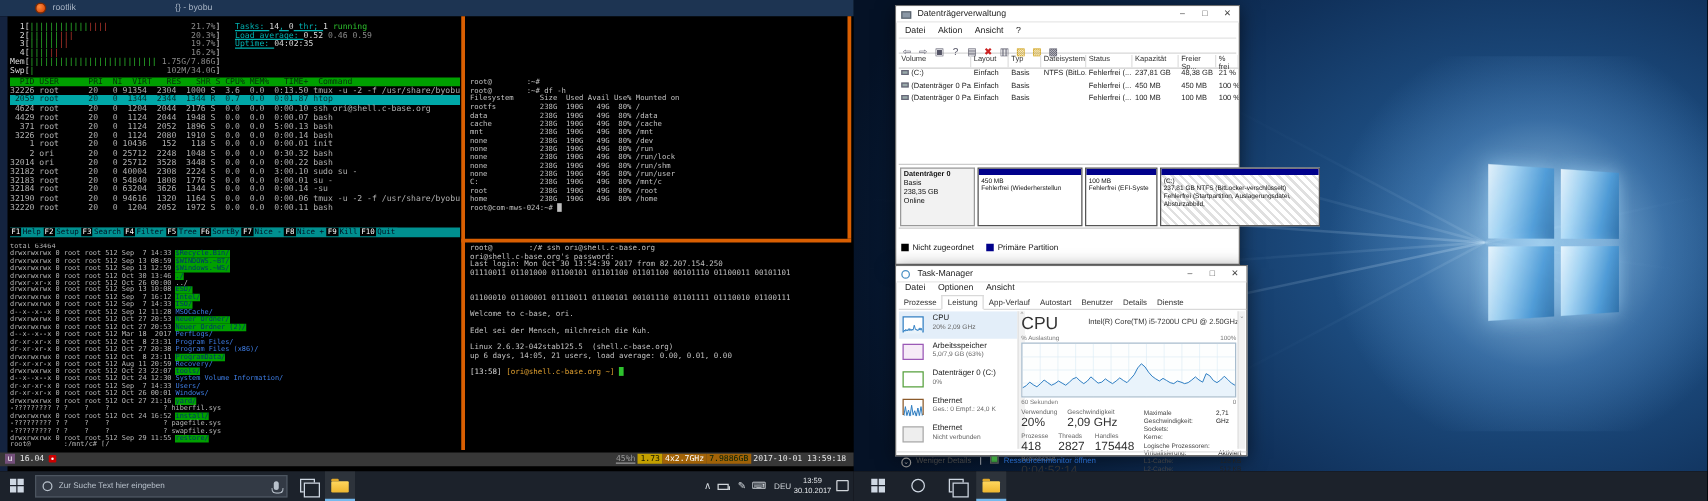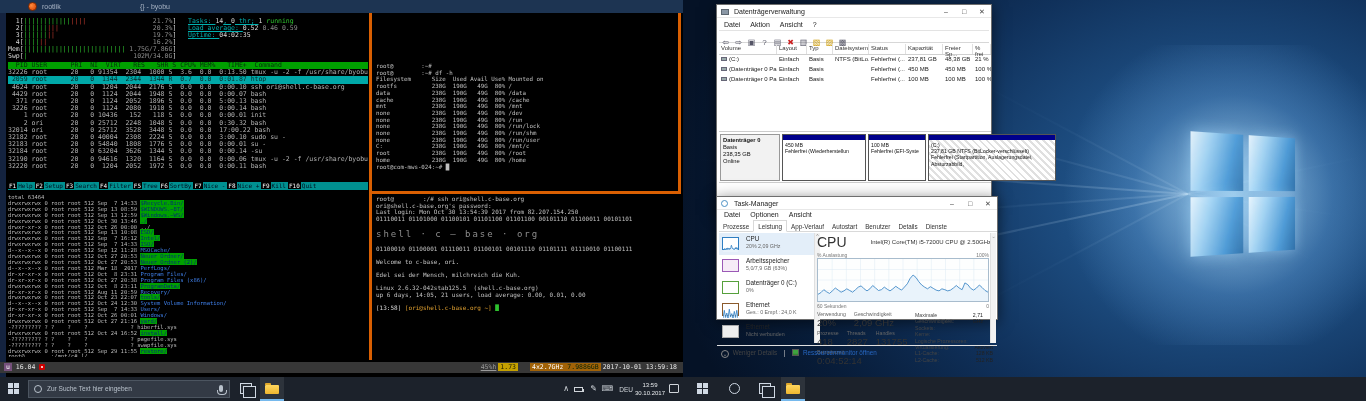--- a/index.html
+++ b/index.html
@@ -49,21 +49,21 @@
   #pane-ssh { left:376px; top:196px; width:303px; height:115px; overflow:hidden; font-size:6px; line-height:6.6px; color:#c0c0c0; }
   .ssh-art { color:#8d8d8d; font-size:9px; letter-spacing:2px; line-height:10px; }
 
   
   #byobu-bar { left:0; top:362px; width:683px; height:11px; background:#373737; font-family:"DejaVu Sans Mono",monospace; font-size:6.5px; line-height:11px; color:#ddd; }
   #byobu-left { left:4px; top:0; }
   #byobu-right { right:4px; top:0; }
   .seg { padding:0 2px; }
   .seg-badge { background:#75507b; color:#fff; padding:0 2px; }
   .seg-yellow { background:#c4a000; color:#1a1a00; }
-  .seg-blue { background:#a16207; color:#fff;margin-left:12px; }
+  .seg-blue { background:#a16207; color:#fff; }
   .seg-green { background:#a16207; color:#04230a; }
   .seg-dim { color:#9a9a9a;text-decoration:underline; }
   .seg-plain { color:#e6e6e6; }
   #byobu-logo { display:inline-block; width:6px; height:6px; background:#cc0000; border-radius:1px; vertical-align:-1px; position:relative; }
   #byobu-logo:after { content:""; position:absolute; left:2px; top:2px; width:2px; height:2px; background:#fff; border-radius:50%; }
 
   
   #wallpaper { left:683px; top:0; width:683px; height:377px; overflow:hidden;
     background: radial-gradient(ellipse 560px 420px at 540px 195px, #2e699f 0%, #1c4b7e 30%, #10315b 55%, #081d3a 80%, #051226 100%); }
   .beam { position:absolute; height:2px; background:linear-gradient(90deg, rgba(220,240,255,.55), rgba(160,210,255,.12) 60%, transparent); transform-origin:0 50%; border-radius:1px; }
@@ -95,21 +95,21 @@
   #disk-graph { left:2px; top:126px; width:272px; height:52px; border-top:1px solid #ccc; border-bottom:1px solid #ccc; }
   #disk-info { left:1px; top:2px; width:60px; height:47px; background:#f2f2f2; border:1px solid #999; font-size:5.8px; color:#111; padding:2px; line-height:7px; }
   .part { position:absolute; top:2px; height:47px; background:#fff; border:1px solid #555; font-size:5.2px; color:#111; line-height:6.2px; overflow:hidden; }
   .part-strip { height:5px; background:#00008b; margin-bottom:2px; }
   .part-hatch { background-image:repeating-linear-gradient(45deg, #ffffff 0 3px, #e0e0e0 3px 5px); }
   .part-text { padding:0 2px; }
   #disk-legend { left:4px; top:190px; font-size:6.5px; color:#111; }
   .leg-sq { display:inline-block; width:6px; height:6px; vertical-align:-1px; margin-right:3px; }
 
   
-  #tmwin { left:716px; top:196px; width:282px; height:124px; }
+  #tmwin { left:716px; top:212px; width:282px; height:153px; }
   #tm-menubar { left:2px; top:13px; height:10px; line-height:10px; }
   #tm-tabs { left:2px; top:23px; width:278px; height:12px; border-bottom:1px solid #d9d9d9; font-size:6.3px; }
   .tm-tab { display:inline-block; padding:2px 4px 1px; color:#333; }
   .tm-tab.active { border:1px solid #d9d9d9; border-bottom:1px solid #fff; background:#fff; }
   #tm-sidebar { left:2px; top:36px; width:95px; height:110px; overflow:hidden; }
   .tm-item { position:relative; height:22px; padding:2px 0 0 3px; }
   .tm-item.selected { background:#e3eef9; }
   .thumb { position:absolute; left:3px; top:4px; width:17px; height:13px; background:#fff; border:1px solid #888; }
   .thumb-cpu { border-color:#2f7ec2; } .thumb-mem { border-color:#9b59b6; background:#f6ebf7; }
   .thumb-disk { border-color:#56a03c; } .thumb-eth { border-color:#8b5a2b; } .thumb-eth2 { border-color:#aaa; background:#eee; }
@@ -189,21 +189,21 @@
         <div class="line" id="htop-header">  PID USER      PRI  NI  VIRT   RES   SHR S CPU% MEM%   TIME+  Command</div>
         <div id="htop-rows">
             <div class="line htop-row">32226 root      20   0 91354  2304  1000 S  3.6  0.0  0:13.50 tmux -u -2 -f /usr/share/byobu/profiles/tmuxrc new-session -</div>
             <div class="line htop-row sel"> 2059 root      20   0  1344  2344  1344 R  0.7  0.0  0:01.87 htop</div>
             <div class="line htop-row"> 4624 root      20   0  1204  2044  2176 S  0.0  0.0  0:00.10 ssh ori@shell.c-base.org</div>
             <div class="line htop-row"> 4429 root      20   0  1124  2044  1948 S  0.0  0.0  0:00.07 bash</div>
             <div class="line htop-row">  371 root      20   0  1124  2052  1896 S  0.0  0.0  5:00.13 bash</div>
             <div class="line htop-row"> 3226 root      20   0  1124  2080  1910 S  0.0  0.0  0:00.14 bash</div>
             <div class="line htop-row">    1 root      20   0 10436   152   118 S  0.0  0.0  0:00.01 init</div>
             <div class="line htop-row">    2 ori       20   0 25712  2248  1048 S  0.0  0.0  0:30.32 bash</div>
-            <div class="line htop-row">32014 ori       20   0 25712  3528  3448 S  0.0  0.0  17:00.22 bash</div>
+            <div class="line htop-row">32014 ori       20   0 25712  3528  3448 S  0.0  0.0  0:00.22 bash</div>
             <div class="line htop-row">32182 root      20   0 40004  2308  2224 S  0.0  0.0  3:00.10 sudo su -</div>
             <div class="line htop-row">32183 root      20   0 54840  1808  1776 S  0.0  0.0  0:00.01 su -</div>
             <div class="line htop-row">32184 root      20   0 63204  3626  1344 S  0.0  0.0  0:00.14 -su</div>
             <div class="line htop-row">32190 root      20   0 94616  1320  1164 S  0.0  0.0  0:00.06 tmux -u -2 -f /usr/share/byobu/profiles/tmuxrc new-session -</div>
             <div class="line htop-row">32220 root      20   0  1204  2052  1972 S  0.0  0.0  0:00.11 bash</div>
           </div>
       </div>
       <div class="abs" id="htop-fbar"><span class="fk-num">F1</span><span class="fk-lab">Help</span><span class="fk-num">F2</span><span class="fk-lab">Setup</span><span class="fk-num">F3</span><span class="fk-lab">Search</span><span class="fk-num">F4</span><span class="fk-lab">Filter</span><span class="fk-num">F5</span><span class="fk-lab">Tree</span><span class="fk-num">F6</span><span class="fk-lab">SortBy</span><span class="fk-num">F7</span><span class="fk-lab">Nice -</span><span class="fk-num">F8</span><span class="fk-lab">Nice +</span><span class="fk-num">F9</span><span class="fk-lab">Kill</span><span class="fk-num">F10</span><span class="fk-lab">Quit</span></div>
     </div>
 
@@ -262,21 +262,20 @@
         <div class="line"><span class="ls-meta">drwxrwxrwx 0 root root 512 Sep 29 11:55 </span><span class="ls-name-greenbg">restore/</span></div>
         <div class="line ls-meta">root@        :/mnt/c# [/</div>
       </div>
 
     <div class="abs" id="pane-ssh">
         <div class="line">root@        :/# ssh ori@shell.c-base.org</div>
         <div class="line">ori@shell.c-base.org's password:</div>
         <div class="line">Last login: Mon Oct 30 13:54:39 2017 from 82.207.154.250</div>
         <div class="line">01110011 01101000 01100101 01101100 01101100 00101110 01100011 00101101</div>
         <div class="line"> </div>
-        <div class="line ssh-art">shell · c — base · org</div>
         <div class="line"> </div>
         <div class="line">01100010 01100001 01110011 01100101 00101110 01101111 01110010 01100111</div>
         <div class="line"> </div>
         <div class="line">Welcome to c-base, ori.</div>
         <div class="line"> </div>
         <div class="line">Edel sei der Mensch, milchreich die Kuh.</div>
         <div class="line"> </div>
         <div class="line">Linux 2.6.32-042stab125.5  (shell.c-base.org)</div>
         <div class="line">up 6 days, 14:05, 21 users, load average: 0.00, 0.01, 0.00</div>
         <div class="line"> </div>
@@ -492,21 +491,21 @@
             <div>
               <div class="stat-label">Prozesse</div>
               <div class="stat-value">418</div>
             </div>
             <div>
               <div class="stat-label">Threads</div>
               <div class="stat-value">2827</div>
             </div>
             <div>
               <div class="stat-label">Handles</div>
-              <div class="stat-value">131755</div>
+              <div class="stat-value">175448</div>
             </div>
           </div>
           <div style="display: flex; gap: 8px; margin-bottom: 2px;">
             <div>
               <div class="stat-label">Betriebszeit</div>
               <div class="stat-value">0:04:52:14</div>
             </div>
           </div>
         </div>
       <div class="abs" id="tm-stats-right">

